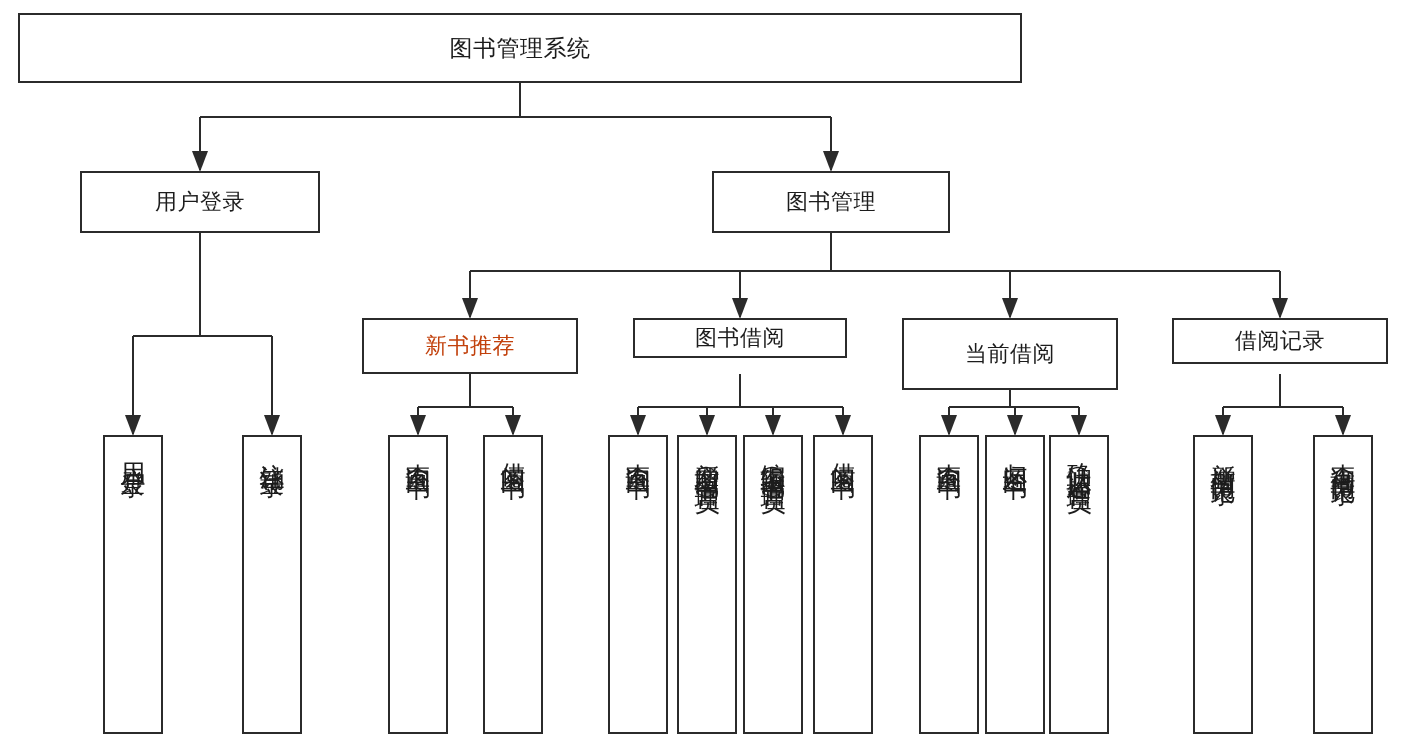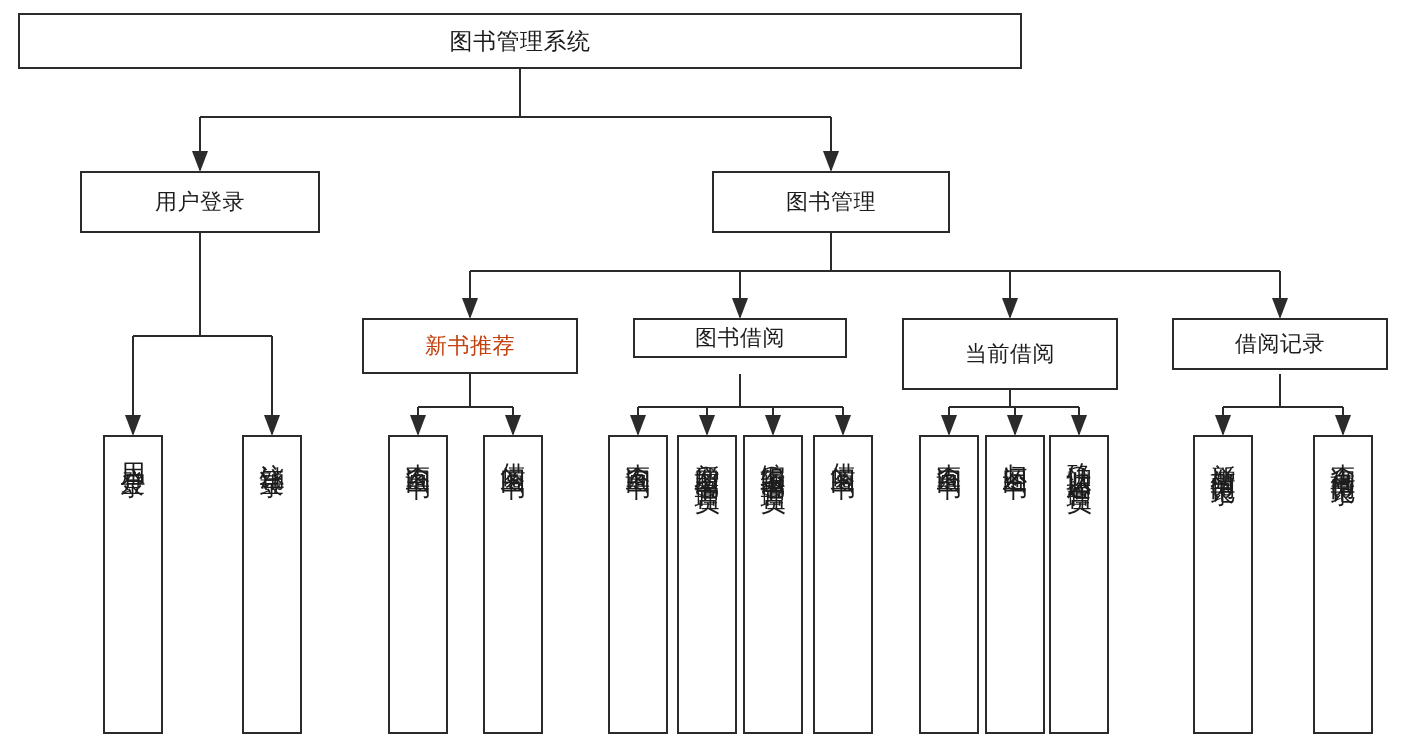--- a/index.html
+++ b/index.html
@@ -124,39 +124,39 @@
       <path d="M 1071 415 L 1087 415 L 1079 436 Z" fill="#2b2b2b"></path>
       <line x1="1280" y1="374" x2="1280" y2="407" stroke="#2b2b2b" stroke-width="2" shape-rendering="crispEdges"></line>
       <line x1="1223" y1="407" x2="1343" y2="407" stroke="#2b2b2b" stroke-width="2" shape-rendering="crispEdges"></line>
       <line x1="1223" y1="407" x2="1223" y2="434" stroke="#2b2b2b" stroke-width="2" shape-rendering="crispEdges"></line>
       <path d="M 1215 415 L 1231 415 L 1223 436 Z" fill="#2b2b2b"></path>
       <line x1="1343" y1="407" x2="1343" y2="434" stroke="#2b2b2b" stroke-width="2" shape-rendering="crispEdges"></line>
       <path d="M 1335 415 L 1351 415 L 1343 436 Z" fill="#2b2b2b"></path>
     </svg>
 
   <div id="nodes">
-      <div class="node horiz root" style="left: 18px; top: 13px; width: 1004px; height: 56px; border-color: rgb(43, 43, 43); background: rgb(255, 255, 255);">
+      <div class="node horiz root" style="left: 18px; top: 13px; width: 1004px; height: 70px; border-color: rgb(43, 43, 43); background: rgb(255, 255, 255);">
         <span class="label" style="color: rgb(28, 28, 28);">图书管理系统</span>
       </div>
       <div class="node horiz" style="left: 80px; top: 171px; width: 240px; height: 62px; border-color: rgb(43, 43, 43); background: rgb(255, 255, 255);">
         <span class="label" style="color: rgb(28, 28, 28);">用户登录</span>
       </div>
       <div class="node horiz" style="left: 712px; top: 171px; width: 238px; height: 62px; border-color: rgb(43, 43, 43); background: rgb(255, 255, 255);">
         <span class="label" style="color: rgb(28, 28, 28);">图书管理</span>
       </div>
       <div class="node horiz" style="left: 362px; top: 318px; width: 216px; height: 56px; border-color: rgb(43, 43, 43); background: rgb(255, 255, 255);">
         <span class="label" style="color: #c2410c; text-align: right;">新书推荐</span>
       </div>
       <div class="node horiz" style="left: 633px; top: 318px; width: 214px; height: 40px; border-color: rgb(43, 43, 43); background: rgb(255, 255, 255);">
         <span class="label" style="color: rgb(28, 28, 28);">图书借阅</span>
       </div>
       <div class="node horiz" style="left: 902px; top: 318px; width: 216px; height: 72px; border-color: rgb(43, 43, 43); background: rgb(255, 255, 255);">
         <span class="label" style="color: rgb(28, 28, 28);">当前借阅</span>
       </div>
-      <div class="node horiz" style="left: 1172px; top: 318px; width: 216px; height: 52px; border-color: rgb(43, 43, 43); background: rgb(255, 255, 255);">
+      <div class="node horiz" style="left: 1172px; top: 318px; width: 216px; height: 46px; border-color: rgb(43, 43, 43); background: rgb(255, 255, 255);">
         <span class="label" style="color: rgb(28, 28, 28);">借阅记录</span>
       </div>
       <div class="node vert" style="left: 103px; top: 435px; width: 60px; height: 299px; border-color: rgb(43, 43, 43); background: rgb(255, 255, 255);">
         <span class="label" style="color: rgb(28, 28, 28);">用户登录</span>
       </div>
       <div class="node vert" style="left: 242px; top: 435px; width: 60px; height: 299px; border-color: rgb(43, 43, 43); background: rgb(255, 255, 255);">
         <span class="label" style="color: rgb(28, 28, 28);">注销登录</span>
       </div>
       <div class="node vert" style="left: 388px; top: 435px; width: 60px; height: 299px; border-color: rgb(43, 43, 43); background: rgb(255, 255, 255);">
         <span class="label" style="color: rgb(28, 28, 28);">查询图书</span>

